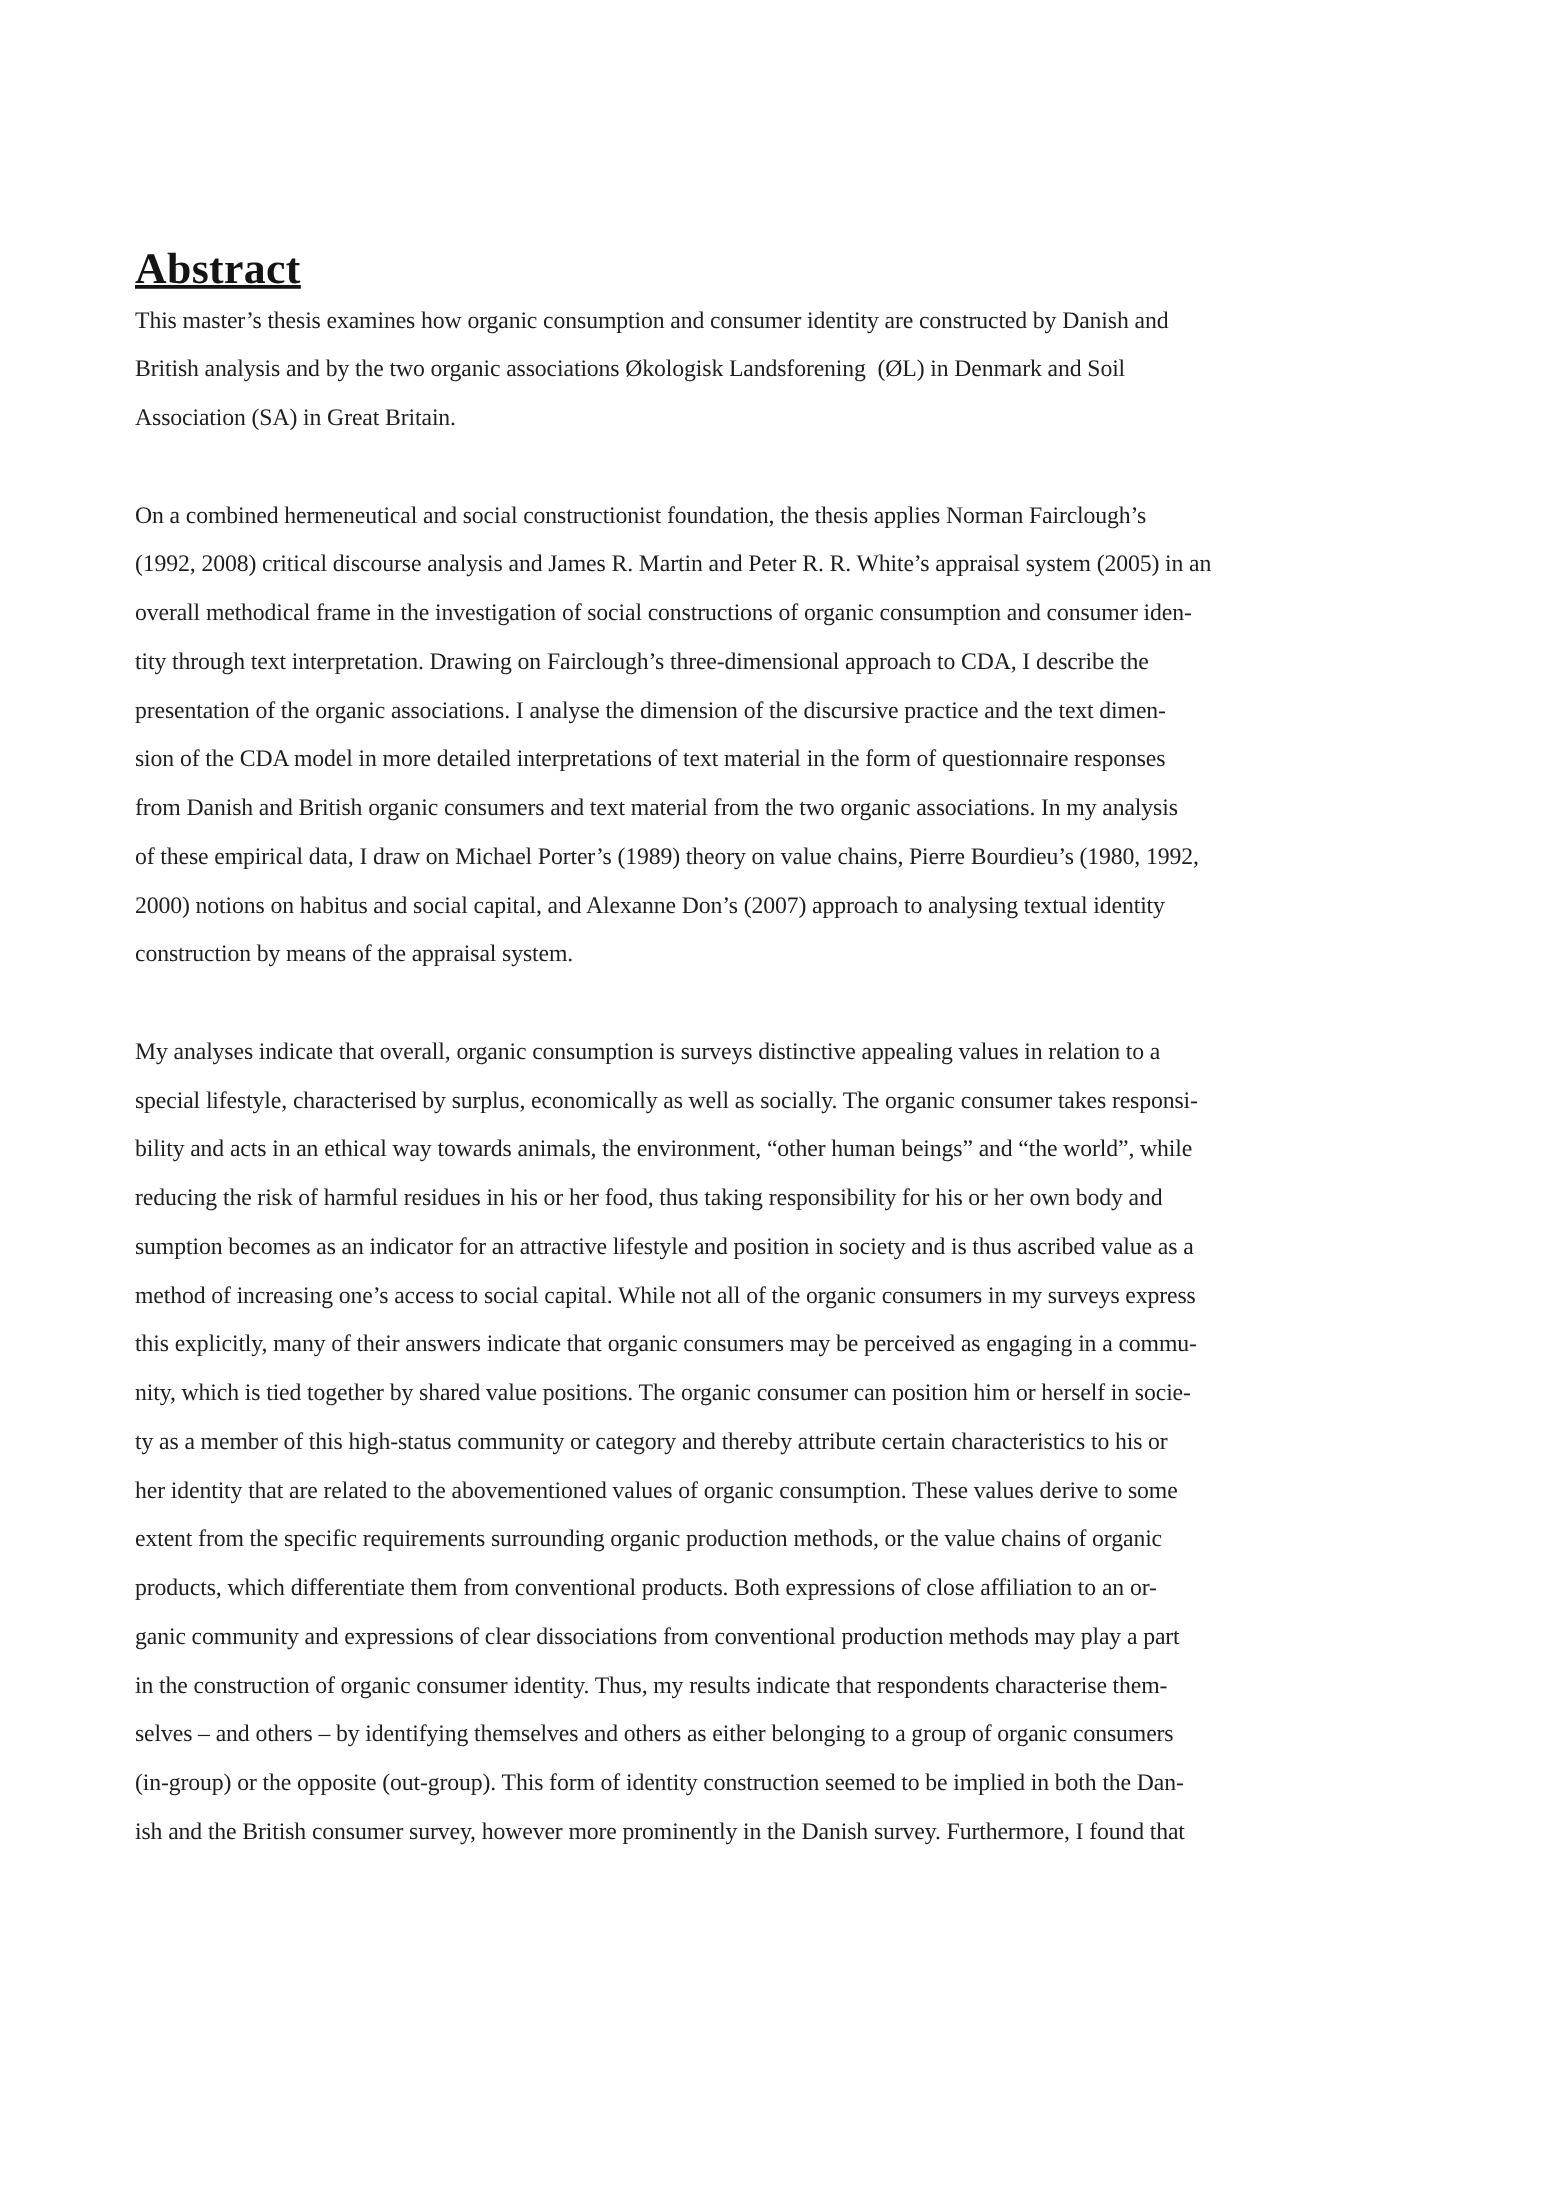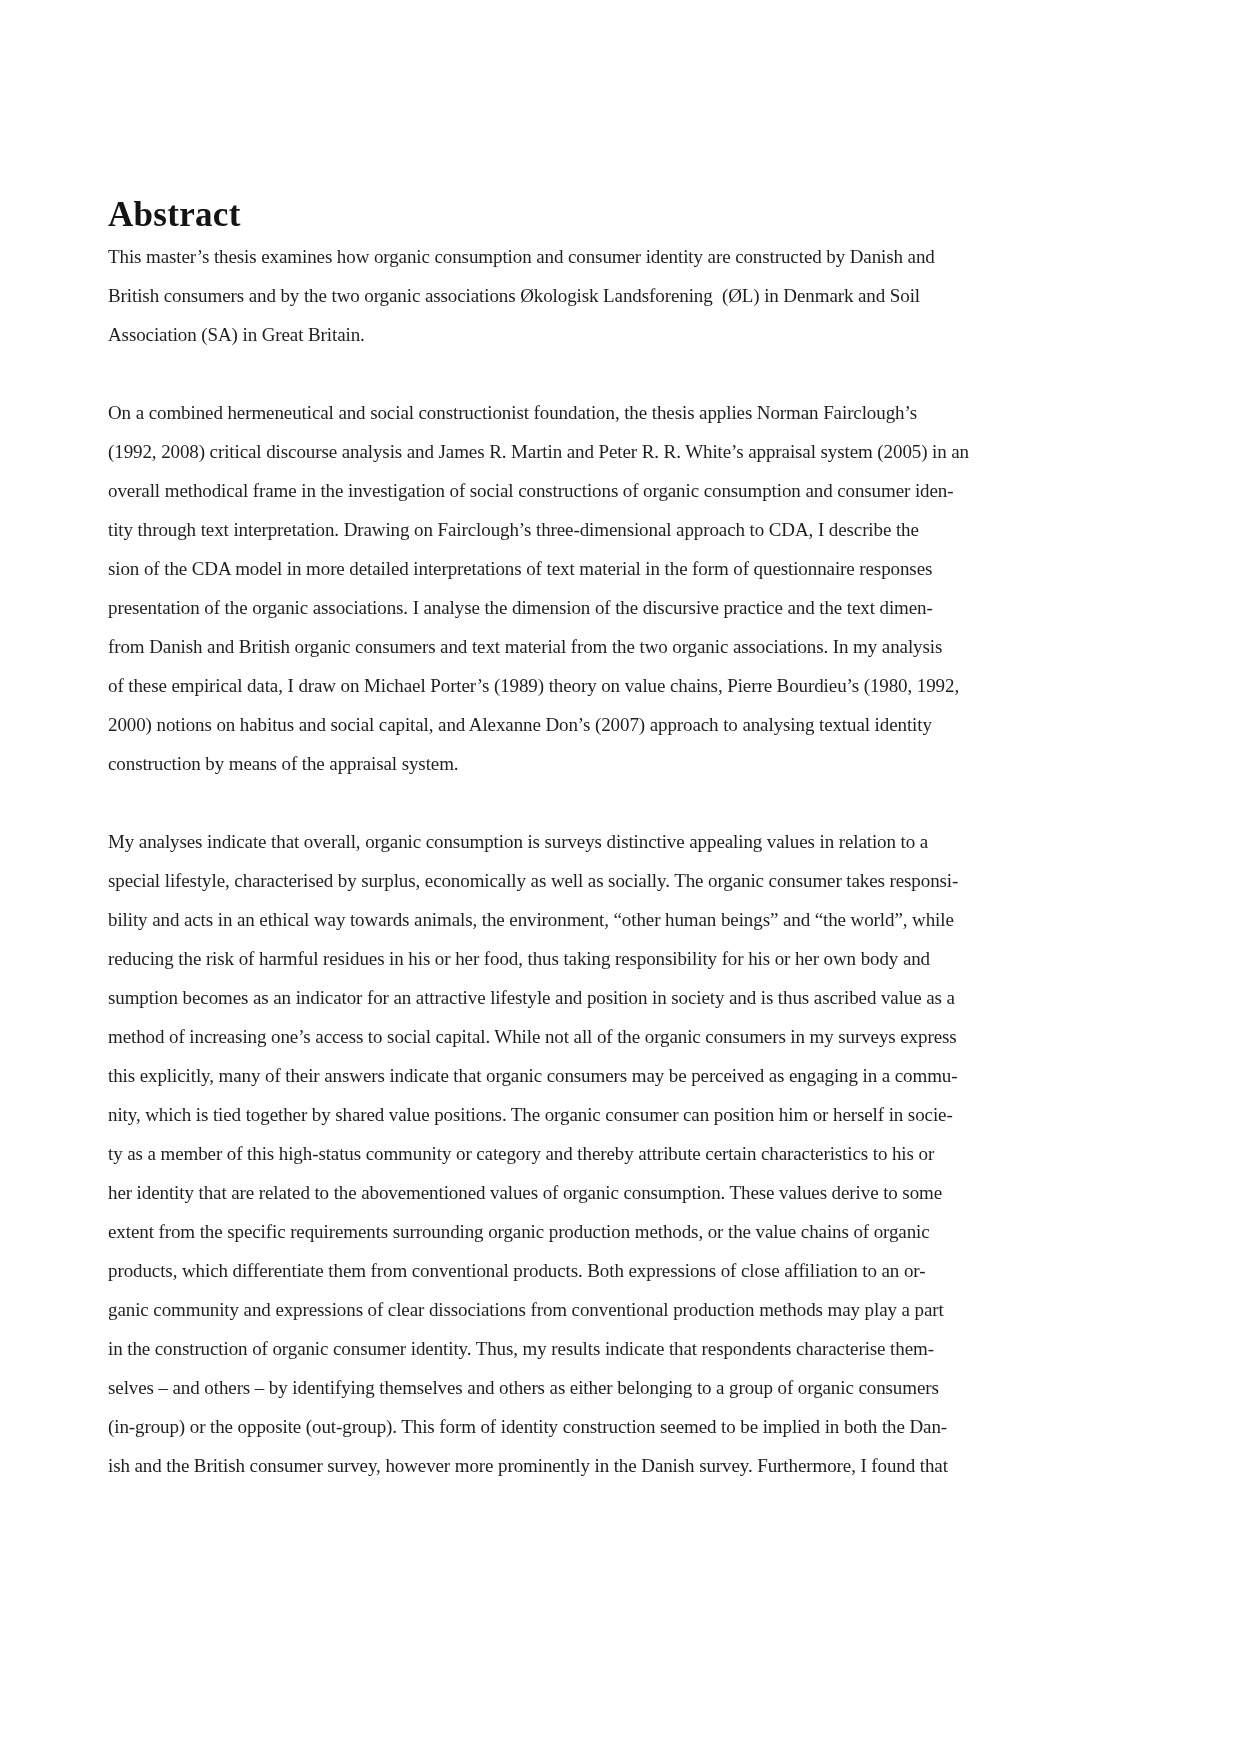--- a/index.html
+++ b/index.html
@@ -20,20 +20,21 @@
     position: absolute;
     left: 108px;
     top: 196px;
     margin: 0;
     font-family: "Liberation Serif", "DejaVu Serif", serif;
     font-size: 35px;
     font-weight: bold;
     line-height: 1.1;
     color: #141414;
     letter-spacing: 0.3px;
+    text-decoration: underline;
   }
   .content {
     position: absolute;
     left: 108px;
     top: 237px;
     width: 1030px;
   }
   .para {
     margin: 0 0 39px 0;
     padding: 0;
@@ -52,31 +53,31 @@
 <body>
 
 <div class="page">
 
   <h1 class="heading">Abstract</h1>
 
   <div class="content">
 
     <div class="para">
       <div class="line">This master’s thesis examines how organic consumption and consumer identity are constructed by Danish and</div>
-      <div class="line">British consumers and by the two organic associations Økologisk Landsforening  (ØL) in Denmark and Soil</div>
+      <div class="line">British analysis and by the two organic associations Økologisk Landsforening  (ØL) in Denmark and Soil</div>
       <div class="line">Association (SA) in Great Britain.</div>
     </div>
 
     <div class="para">
       <div class="line">On a combined hermeneutical and social constructionist foundation, the thesis applies Norman Fairclough’s</div>
       <div class="line">(1992, 2008) critical discourse analysis and James R. Martin and Peter R. R. White’s appraisal system (2005) in an</div>
       <div class="line">overall methodical frame in the investigation of social constructions of organic consumption and consumer iden-</div>
       <div class="line">tity through text interpretation. Drawing on Fairclough’s three-dimensional approach to CDA, I describe the</div>
+      <div class="line">presentation of the organic associations. I analyse the dimension of the discursive practice and the text dimen-</div>
       <div class="line">sion of the CDA model in more detailed interpretations of text material in the form of questionnaire responses</div>
-      <div class="line">presentation of the organic associations. I analyse the dimension of the discursive practice and the text dimen-</div>
       <div class="line">from Danish and British organic consumers and text material from the two organic associations. In my analysis</div>
       <div class="line">of these empirical data, I draw on Michael Porter’s (1989) theory on value chains, Pierre Bourdieu’s (1980, 1992,</div>
       <div class="line">2000) notions on habitus and social capital, and Alexanne Don’s (2007) approach to analysing textual identity</div>
       <div class="line">construction by means of the appraisal system.</div>
     </div>
 
     <div class="para">
       <div class="line">My analyses indicate that overall, organic consumption is surveys distinctive appealing values in relation to a</div>
       <div class="line">special lifestyle, characterised by surplus, economically as well as socially. The organic consumer takes responsi-</div>
       <div class="line">bility and acts in an ethical way towards animals, the environment, “other human beings” and “the world”, while</div>

